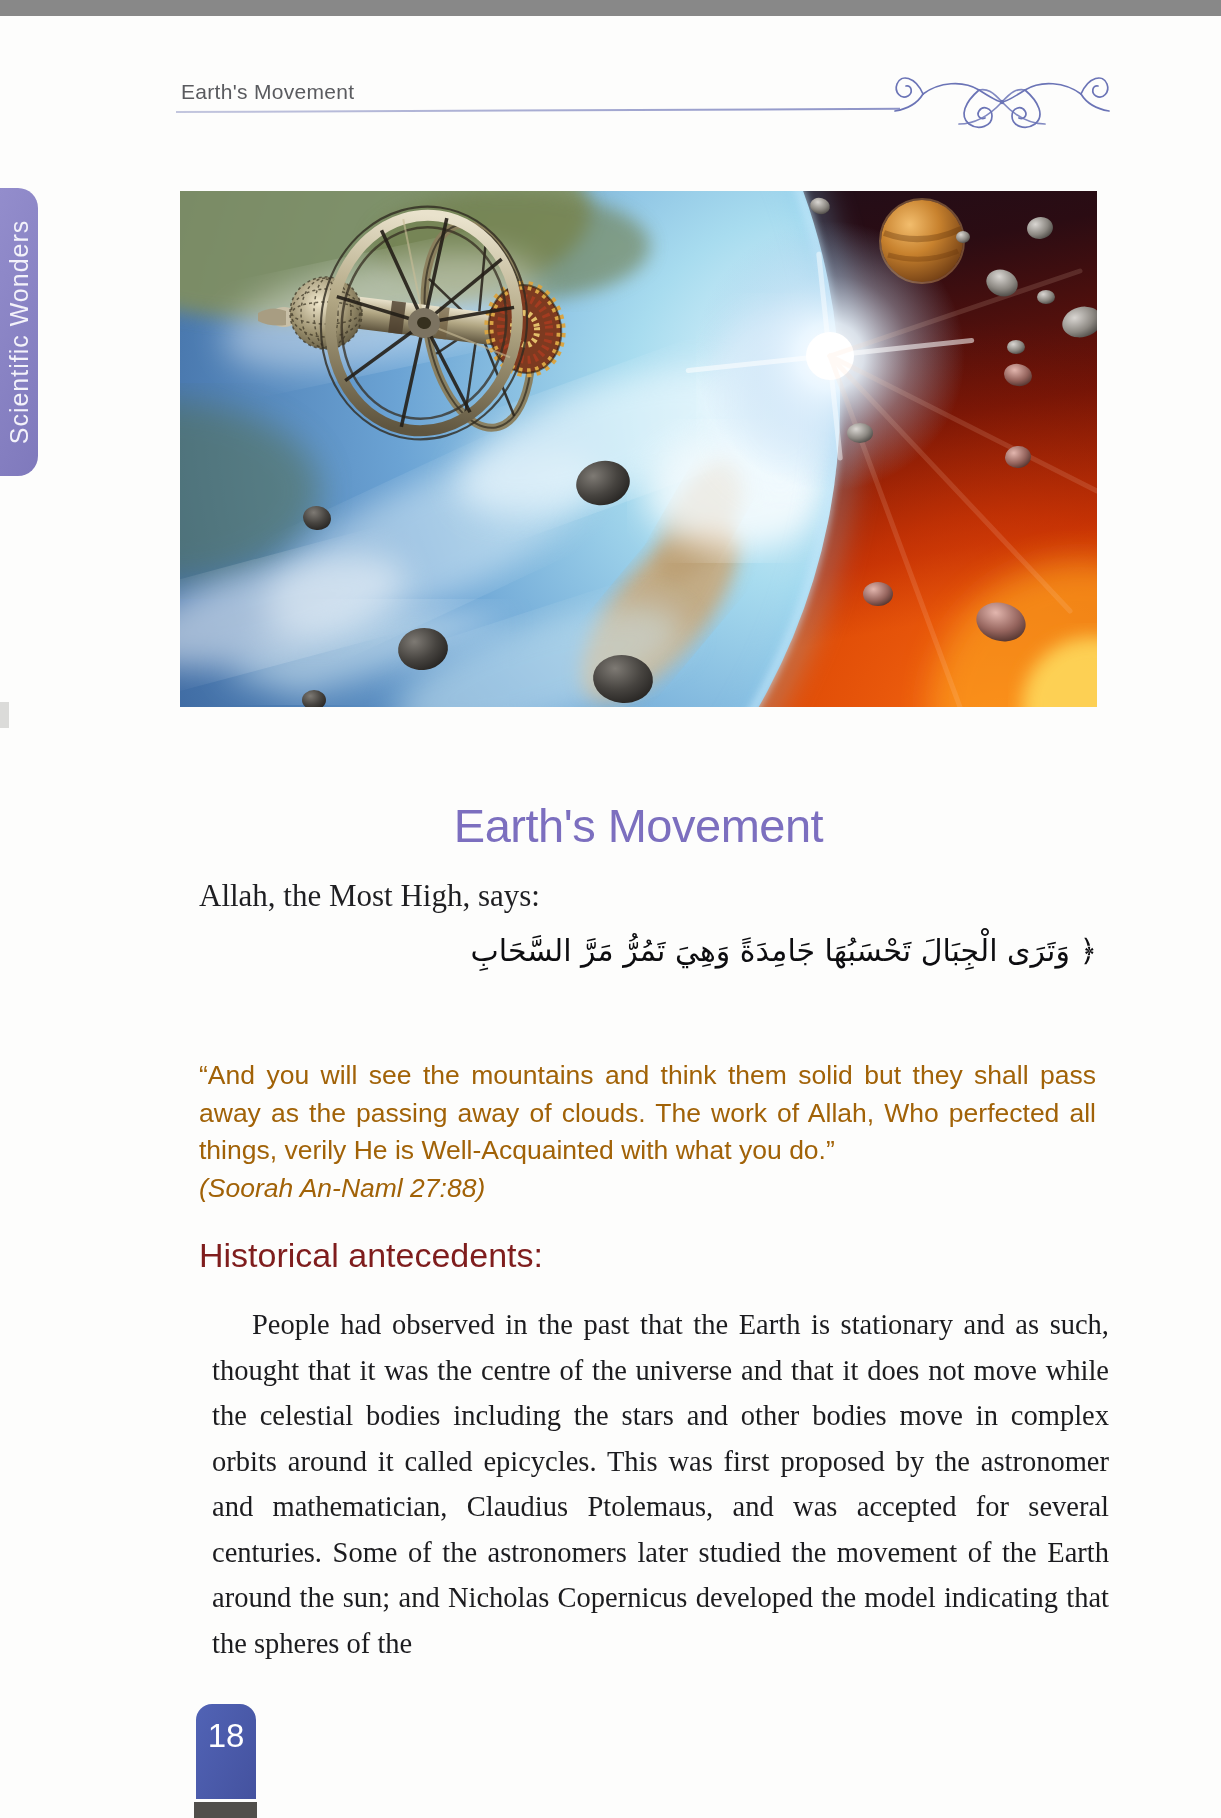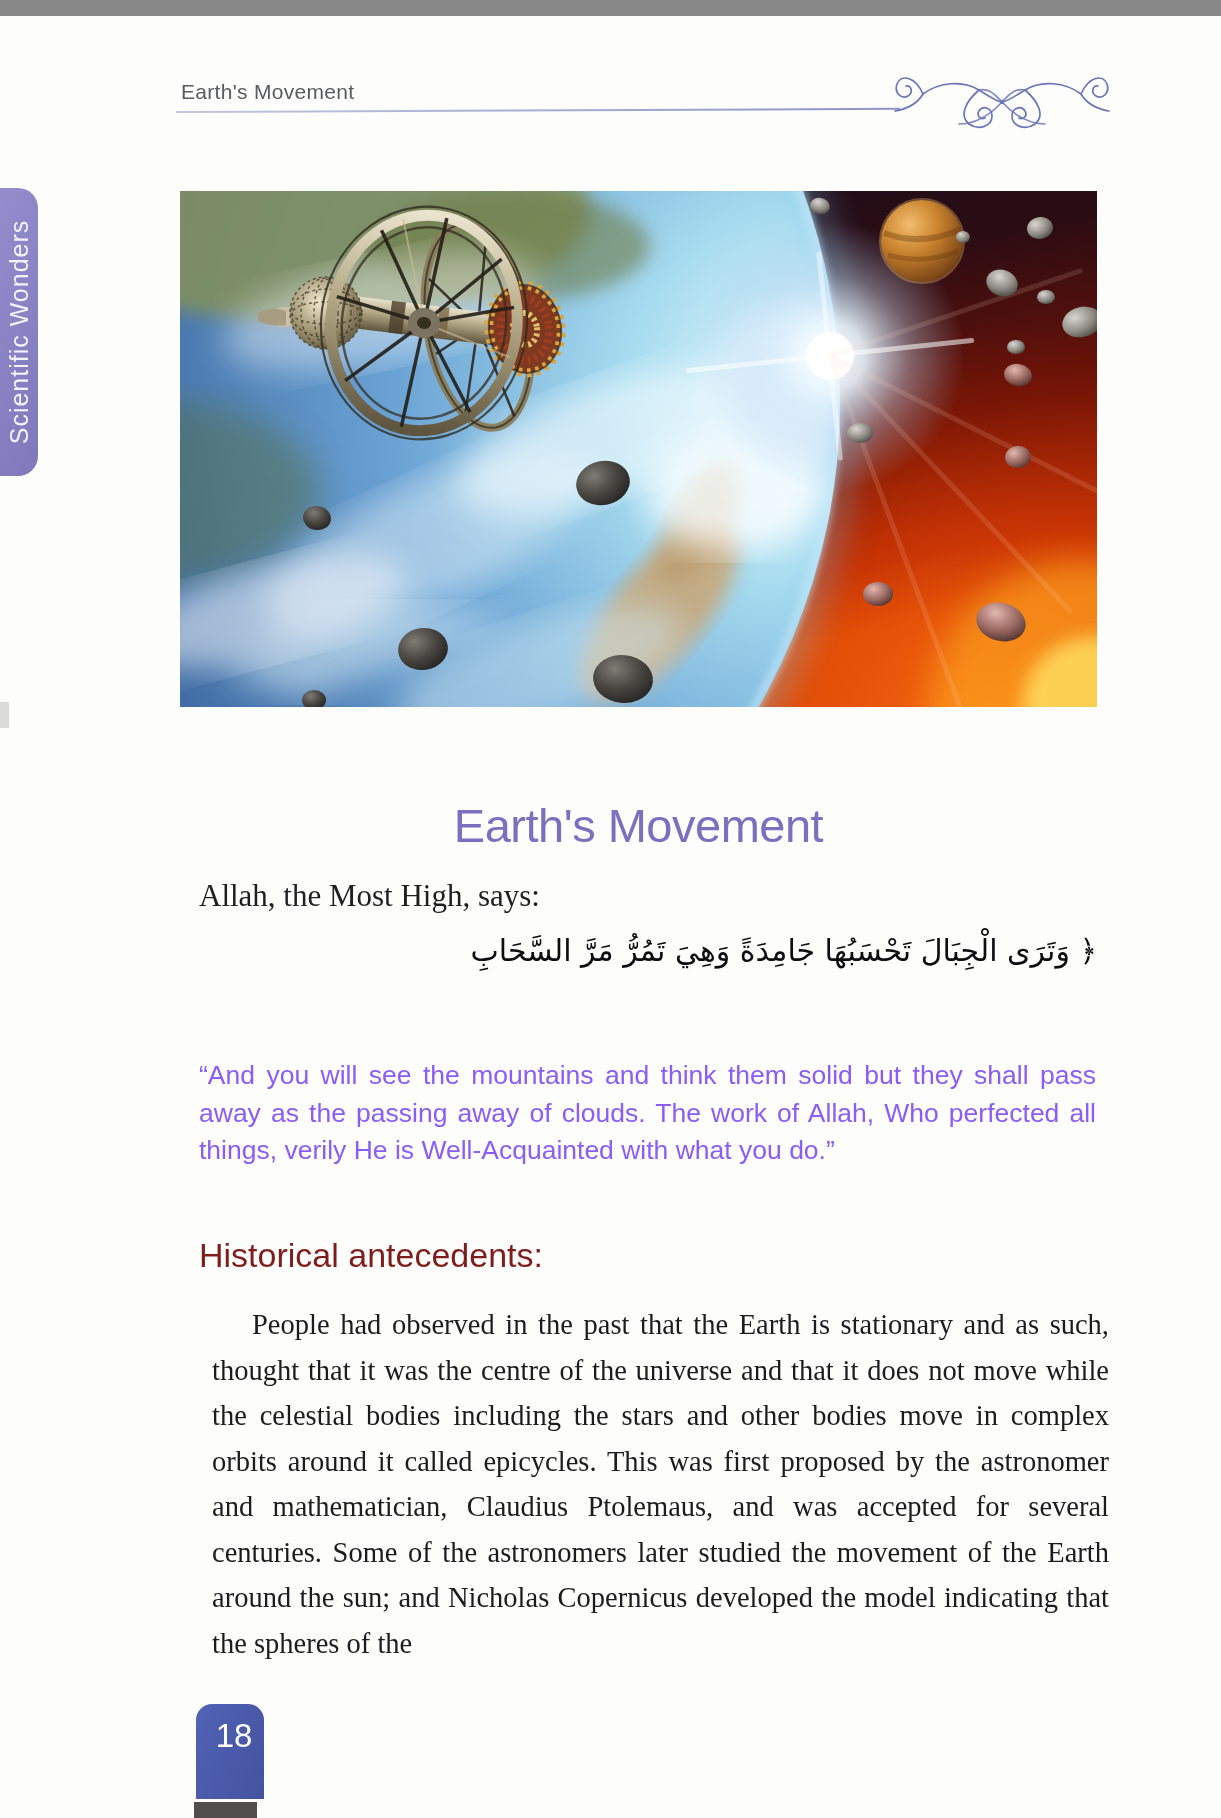--- a/index.html
+++ b/index.html
@@ -45,41 +45,40 @@
     font-family:"Liberation Serif", serif; font-size:31px; color:#1f1f22;
   }
   .arabic {
     position:absolute; left:180px; top:906px; width:917px;
     direction:rtl; 
     font-family:"DejaVu Sans", sans-serif;
     font-size:30px; line-height:57px; color:#0d0d10;
   }
   .translation-block {
     position:absolute; left:199px; top:1041px; width:897px;
-    font-size:26.5px; line-height:37.5px; color:#8b5cf6;
+    font-size:26.5px; line-height:37.5px; color:#a16207;
   }
   .translation-text { text-align:justify; }
   .citation { font-style:italic; }
 
   .section-heading {
     position:absolute; left:199px; top:1220px;
     font-size:34px; color:#7f1d1d;
   }
   .body-para {
     position:absolute; left:212px; top:1286px; width:897px;
     font-family:"Liberation Serif", serif;
     font-size:28.5px; line-height:45.5px; text-align:justify;
     text-indent:40px; color:#1c1c1f;
   }
 
   .page-tab {
     position:absolute; left:196px; top:1688px; width:60px; height:95px;
     background:linear-gradient(115deg,#5163b5,#44529f);
     border-radius:16px 16px 0 0;
-    padding-left:8px;
   }
   .page-tab span {
     display:block; text-align:center; margin-top:13px;
     font-size:33px; color:#ffffff;
   }
   .bottom-bar {
     position:absolute; left:194px; top:1786px; width:63px; height:32px;
     background:#514f4b;
   }
   .scan-artifact {
@@ -330,20 +329,21 @@
   <div class="main-title">Earth's Movement</div>
 
   <div class="says">Allah, the Most High, says:</div>
 
   <div class="arabic">
     <div>﴿ وَتَرَى الْجِبَالَ تَحْسَبُهَا جَامِدَةً وَهِيَ تَمُرُّ مَرَّ السَّحَابِ</div>
   </div>
 
   <div class="translation-block">
     <div class="translation-text">“And you will see the mountains and think them solid but they shall pass away as the passing away of clouds. The work of Allah, Who perfected all things, verily He is Well-Acquainted with what you do.”</div>
+    <div class="citation">(Soorah An-Naml 27:88)</div>
   </div>
 
   <div class="section-heading">Historical antecedents:</div>
 
   <div class="body-para">People had observed in the past that the Earth is stationary and as such, thought that it was the centre of the universe and that it does not move while the celestial bodies including the stars and other bodies move in complex orbits around it called epicycles. This was first proposed by the astronomer and mathematician, Claudius Ptolemaus, and was accepted for several centuries. Some of the astronomers later studied the movement of the Earth around the sun; and Nicholas Copernicus developed the model indicating that the spheres of the</div>
 
   <div class="page-tab">
     <span>18</span>
   </div>
   <div class="bottom-bar"></div>

